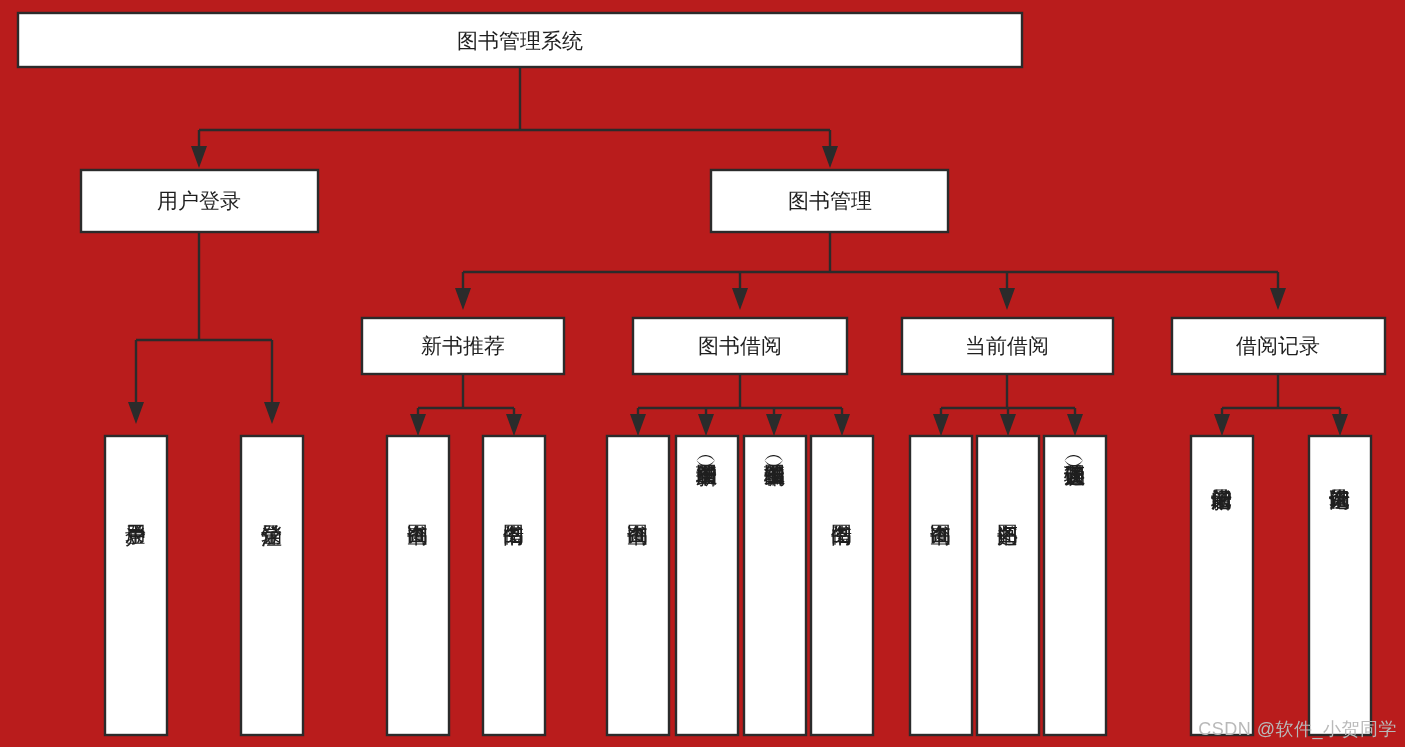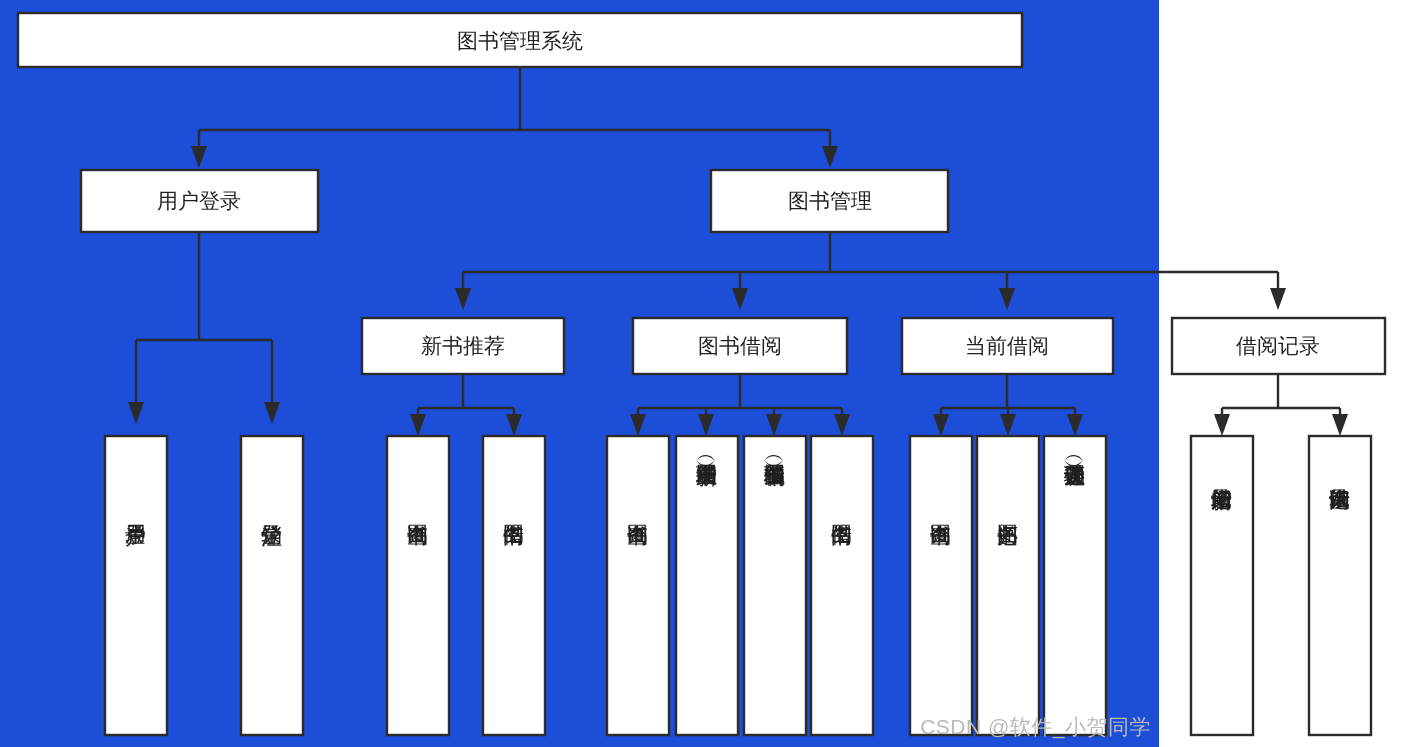--- a/index.html
+++ b/index.html
@@ -9,23 +9,23 @@
   }
   body {
     width: 1405px;
     height: 747px;
     font-family: "Liberation Sans", "DejaVu Sans", sans-serif;
     overflow: hidden;
     position: relative;
   }
   #diagram-root {
     position: relative;
-    width: 1159px;
+    width: 1405px;
     height: 747px;
-    background: #1d4ed8;
+    background: #b91c1c;
   }
   svg#tree-svg {
     position: absolute;
     left: 0;
     top: 0;
     width: 1405px;
     height: 747px;
     display: block;
   }
   .node-box {
@@ -56,21 +56,21 @@
   }
   .arrow-head {
     fill: #2b2b2b;
     stroke: none;
   }
   .watermark {
     position: absolute;
     right: 8px;
     bottom: 6px;
     font-family: "Liberation Sans", "DejaVu Sans", sans-serif;
-    font-size: 21px;
+    font-size: 18px;
     color: #b9b9b9;
     letter-spacing: 0.5px;
     white-space: nowrap;
     user-select: none;
   }
 </style>
 </head>
 <body>
 
 <div id="diagram-root">

